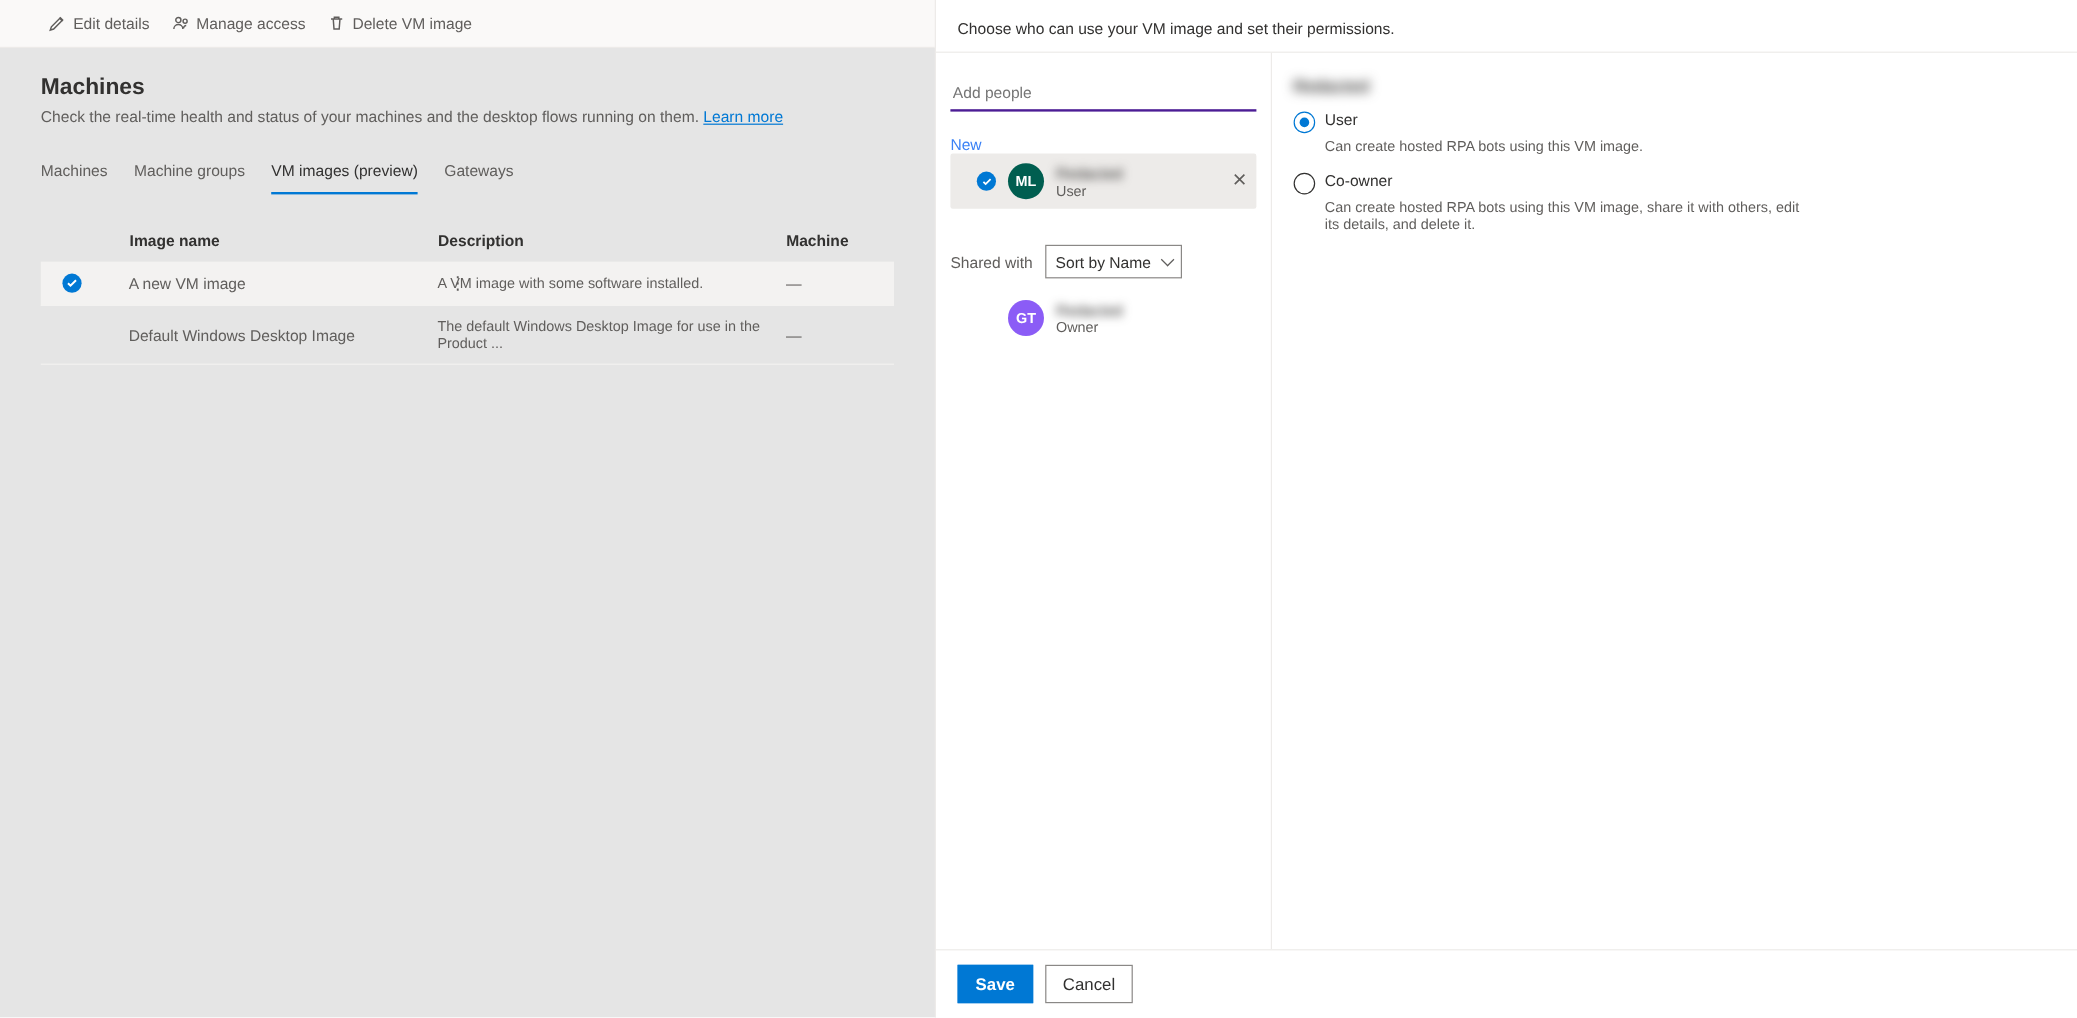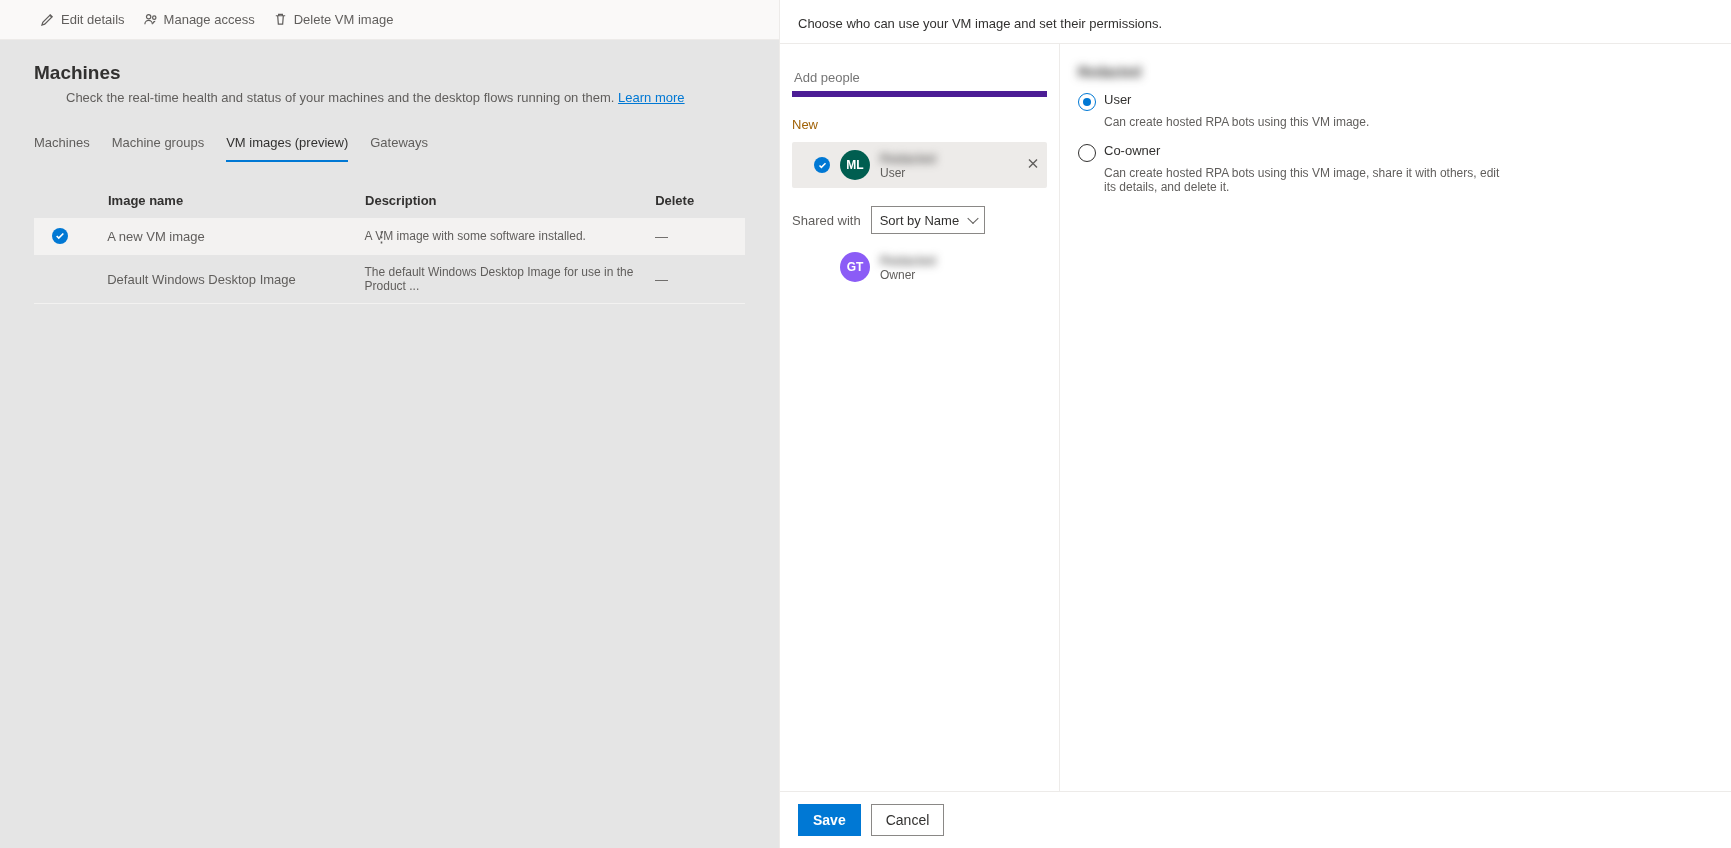--- a/index.html
+++ b/index.html
@@ -45,21 +45,20 @@
   .page-title {
     font-size: 19px;
     font-weight: 600;
     color: #323130;
     margin-bottom: 6px;
   }
   .page-desc {
     color: #605e5c;
     font-size: 13px;
     margin-bottom: 22px;
-    margin-left: 32px;
   }
   .page-desc a { color: #0078d4; text-decoration: underline; }
   .tabs {
     display: flex;
     gap: 22px;
     border-bottom: 1px solid transparent;
     margin-bottom: 0;
   }
   .tab {
     padding: 8px 0 10px 0;
@@ -142,31 +141,30 @@
     padding: 20px 12px 0 12px;
     border-right: 1px solid #edebe9;
   }
   .right-col {
     flex: 1;
     padding: 20px 18px 0 18px;
   }
   .add-people {
     width: 100%;
     border: none;
-    border-bottom: 6px solid #4c1d95;
+    border-bottom: 2px solid #4c1d95;
     padding: 6px 2px;
     font-size: 13px;
     color: #605e5c;
     outline: none;
     background: transparent;
   }
   .section-label {
     margin-top: 20px;
-    margin-bottom: 10px;
-    color: #a16207;
+    color: #3b82f6;
     font-size: 13px;
   }
   .person-row {
     display: flex;
     align-items: center;
     gap: 10px;
     padding: 8px 22px;
     border-radius: 2px;
     position: relative;
   }
@@ -191,21 +189,21 @@
   .pmeta .pname { color:#323130; font-size:13px; filter: blur(4px); user-select:none; }
   .pmeta .prole { color:#605e5c; font-size:12px; }
   .prow-close {
     position:absolute; right:8px; top:50%; transform:translateY(-50%);
     cursor:pointer; color:#605e5c;
   }
   .prow-close svg { width:12px; height:12px; stroke:#605e5c; stroke-width:1.4; fill:none; }
 
   .shared-with-row {
     display:flex; align-items:center; gap:10px;
-    margin: 18px 0 10px 0;
+    margin: 30px 0 10px 0;
   }
   .shared-with-row label { color:#605e5c; font-size:13px; }
   .sort-select {
     border:1px solid #8a8886; padding:4px 24px 4px 8px;
     font-size:13px; color:#323130; background:#fff;
     appearance:none; position:relative; cursor:pointer;
     height: 28px;
   }
   .select-wrap { position:relative; display:inline-block;}
   .select-wrap::after{
@@ -286,21 +284,21 @@
       <div class="tab">Machines</div>
       <div class="tab">Machine groups</div>
       <div class="tab active">VM images (preview)</div>
       <div class="tab">Gateways</div>
     </div>
 
     <div class="table-wrap">
       <div class="thead">
         <div class="col-name">Image name</div>
         <div class="col-desc">Description</div>
-        <div class="col-ver">Delete</div>
+        <div class="col-ver">Machine</div>
       </div>
 
       <div class="trow selected">
         <div class="row-check">
           <div class="check-circle">
               <svg viewBox="0 0 12 12">
                 <path d="M2 6l2.5 2.5L10 3"></path>
               </svg>
             </div>
         </div>

